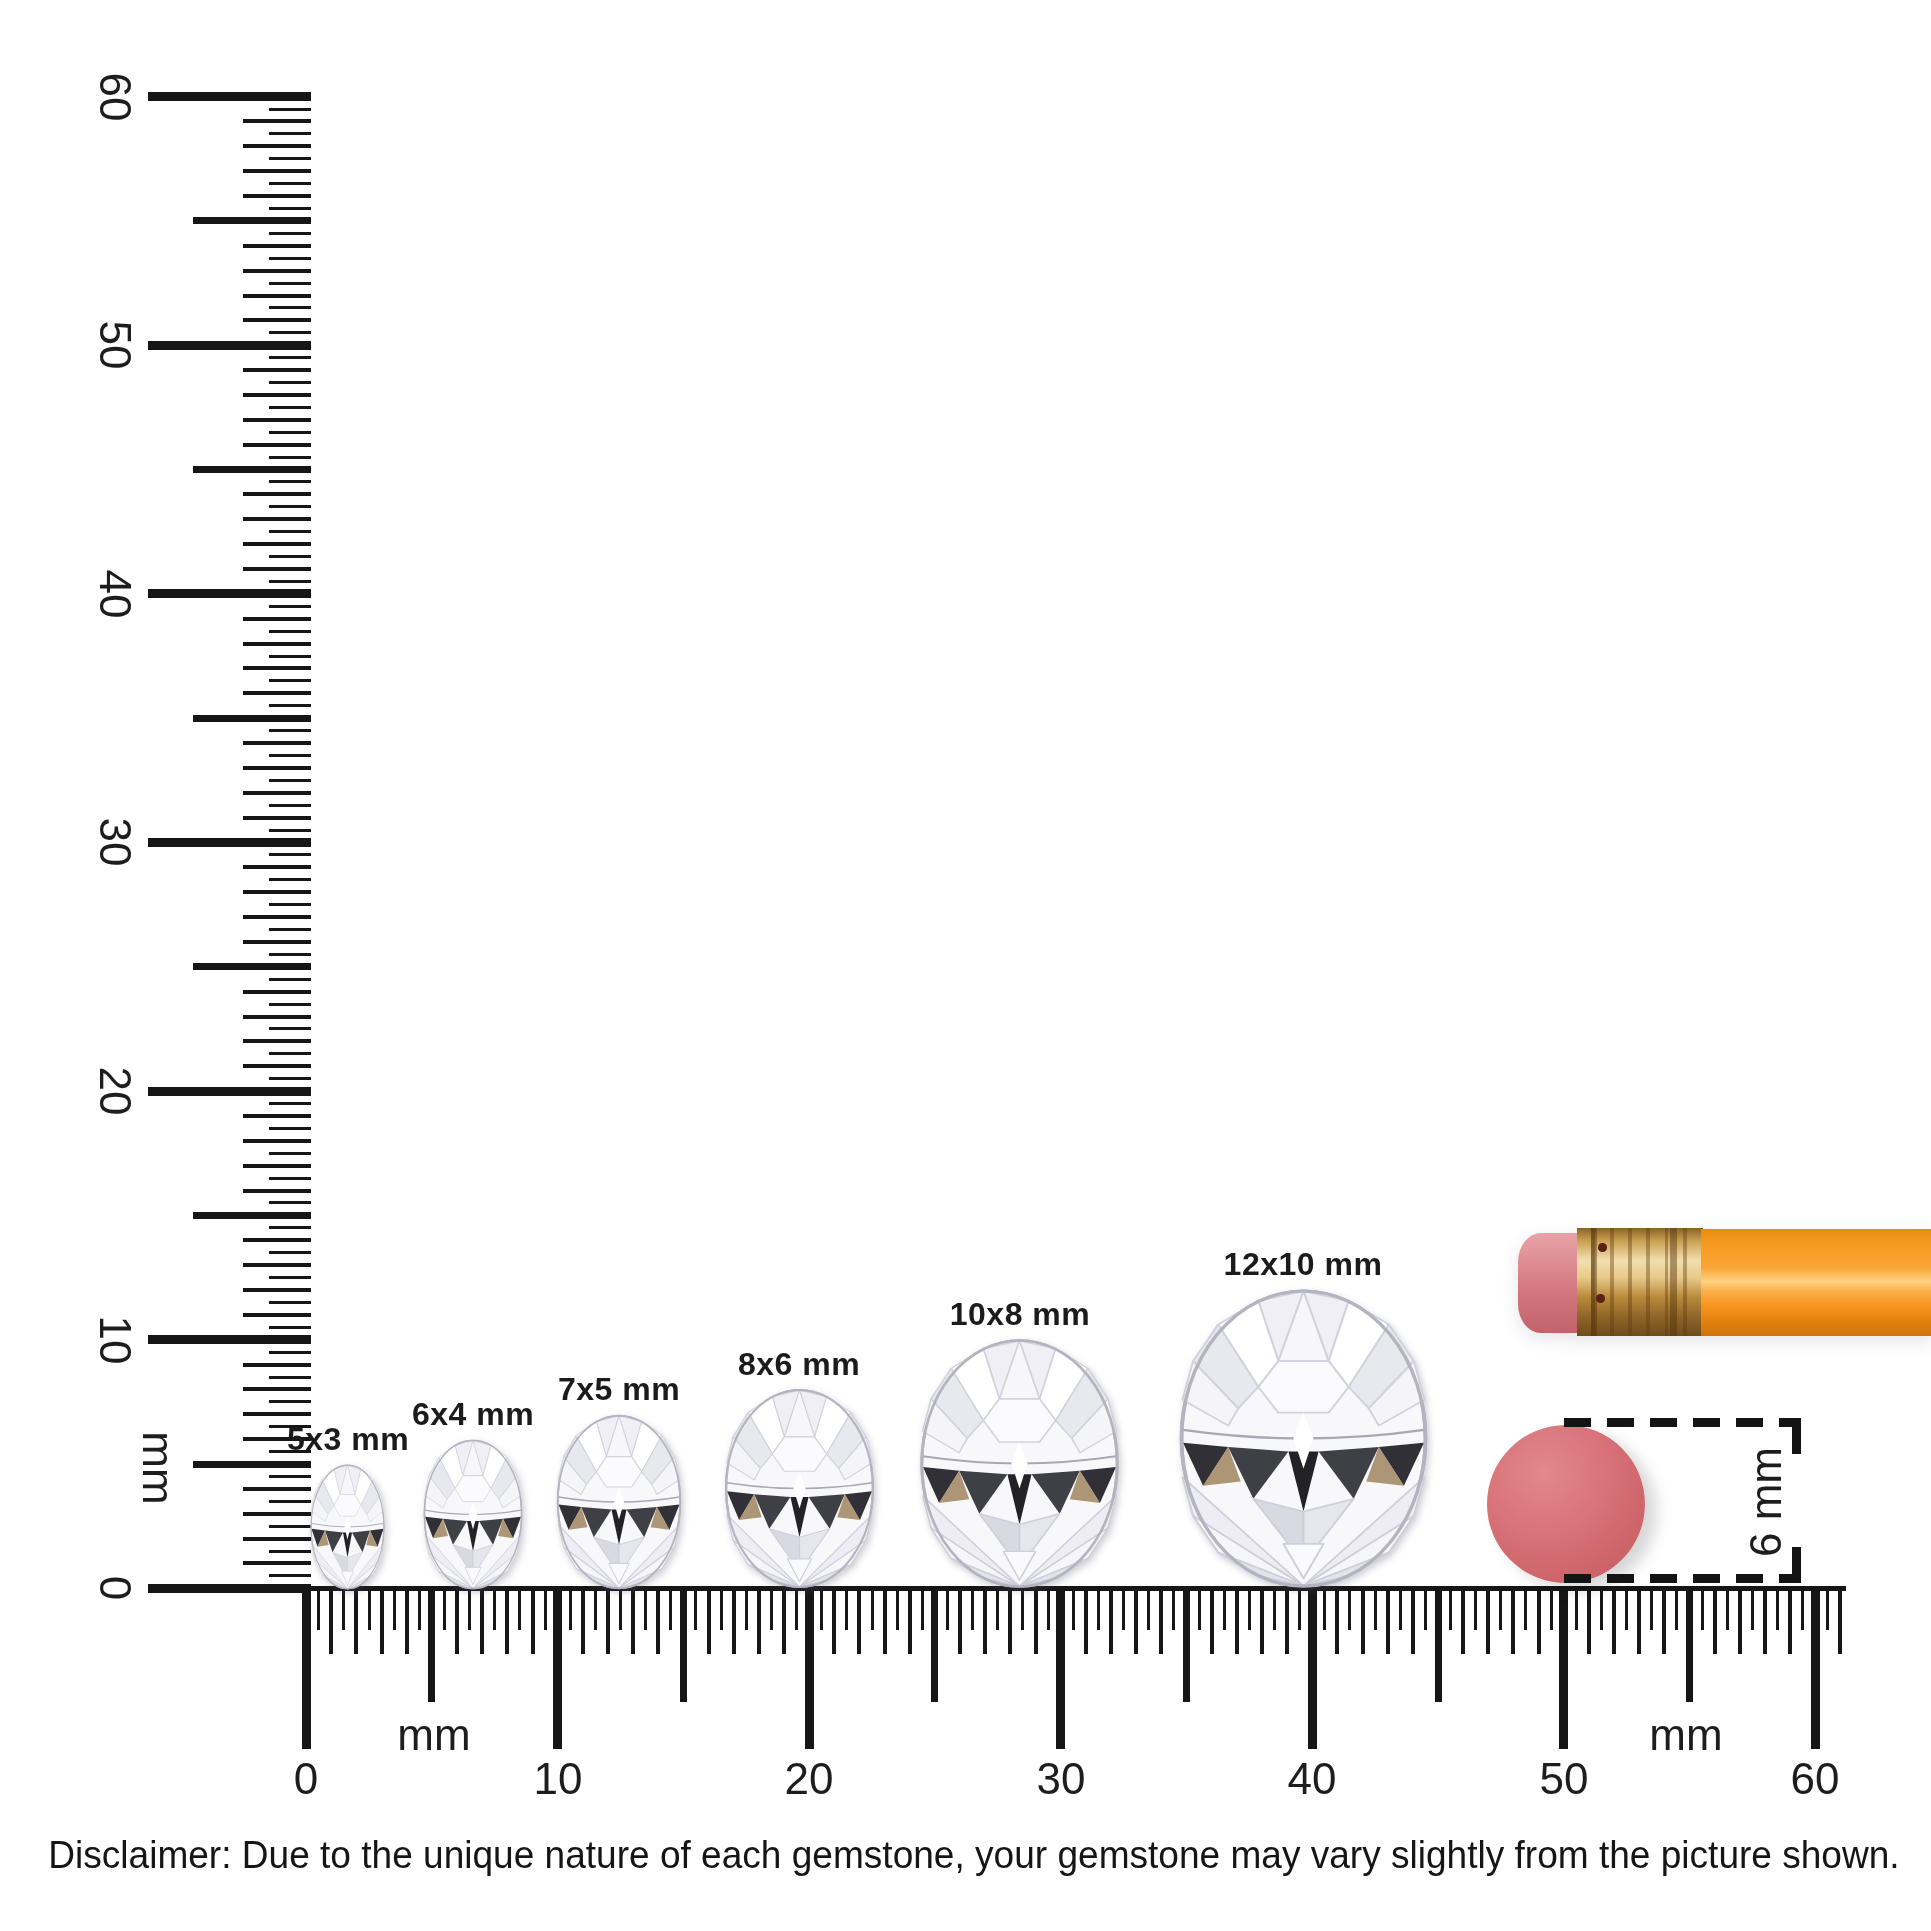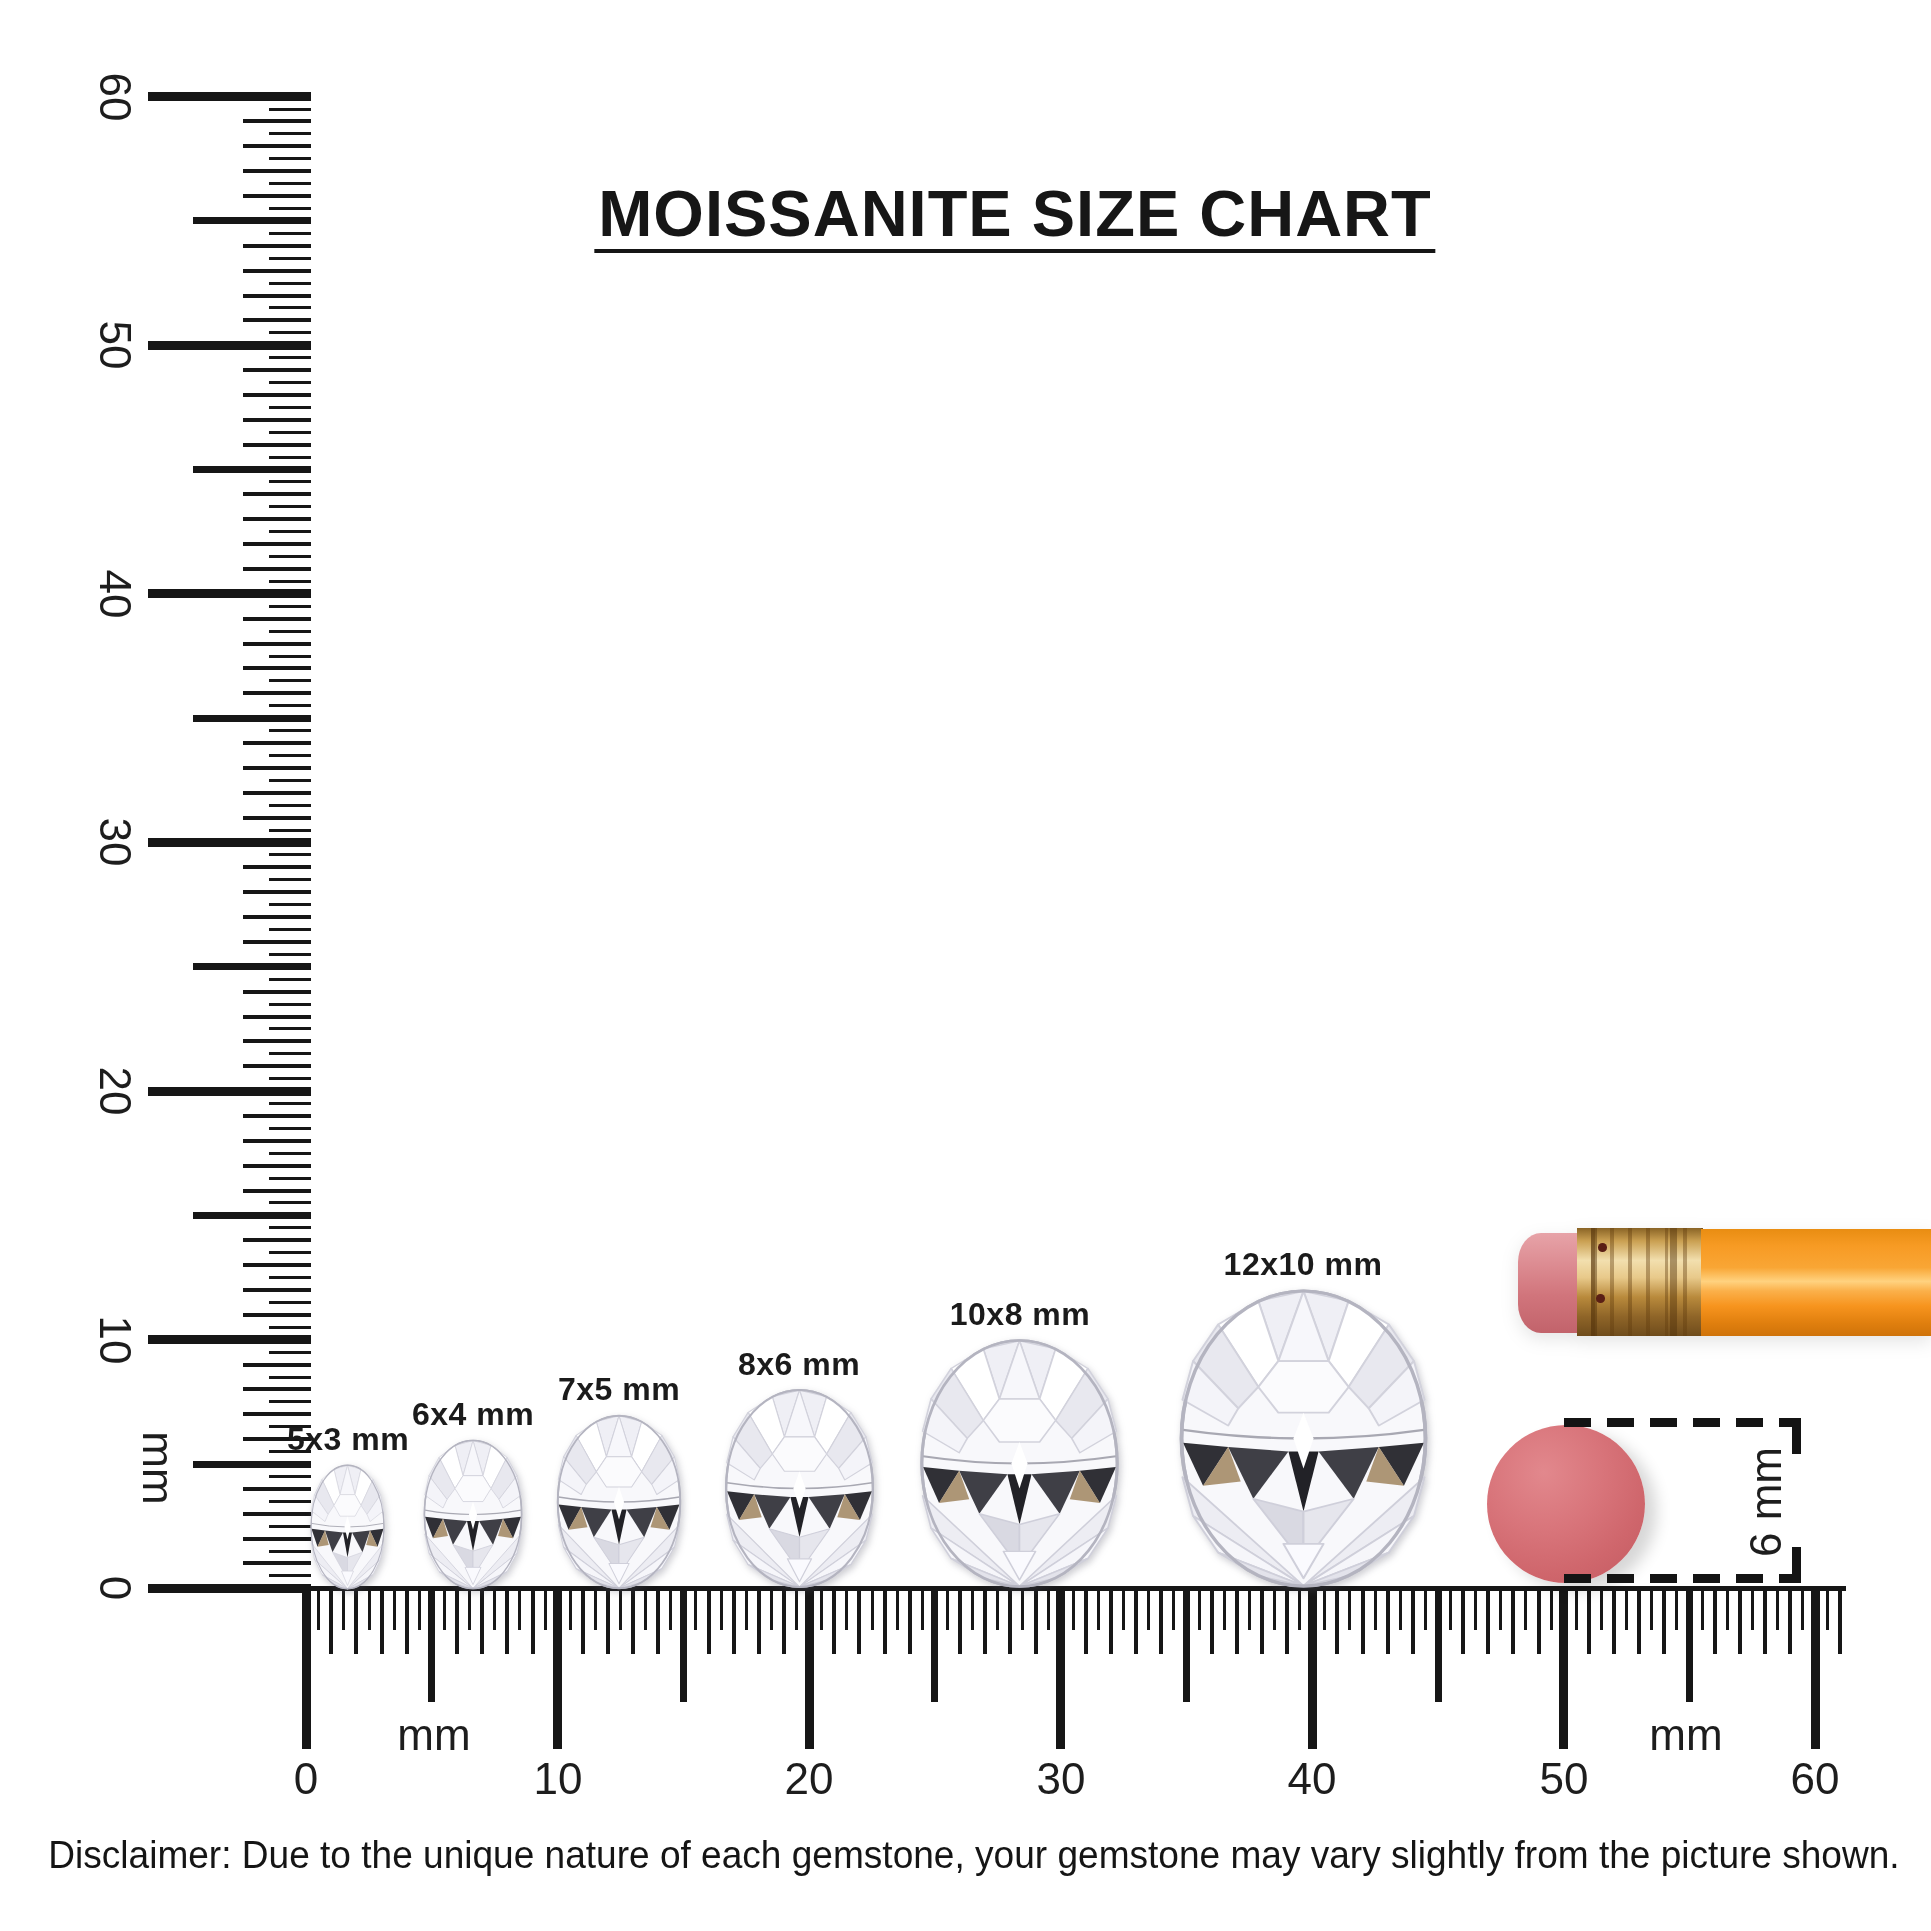--- a/index.html
+++ b/index.html
@@ -54,21 +54,20 @@
 
   
   .disclaimer{position:absolute;left:0;right:0;top:1833px;text-align:center;font-size:39px;
               color:#151515;transform:scaleX(0.95);transform-origin:center;white-space:nowrap;}
 </style>
 </head>
 <body>
 
 <div class="canvas">
 
-  <div class="title">MOISSANITE SIZE CHART</div>
 
   <div id="vruler">
     <div class="unit vert" style="left:158px;top:1468px;">mm</div>
   <div class="tick" style="left: 148px; top: 1584px; width: 163px; height: 8.7px;"></div>
       <div class="tick" style="left: 269px; top: 1574px; width: 42px; height: 2.9px;"></div>
       <div class="tick" style="left: 243px; top: 1561px; width: 68px; height: 3.9px;"></div>
       <div class="tick" style="left: 269px; top: 1550px; width: 42px; height: 2.9px;"></div>
       <div class="tick" style="left: 243px; top: 1537px; width: 68px; height: 3.9px;"></div>
       <div class="tick" style="left: 269px; top: 1525px; width: 42px; height: 2.9px;"></div>
       <div class="tick" style="left: 243px; top: 1512px; width: 68px; height: 3.9px;"></div>

